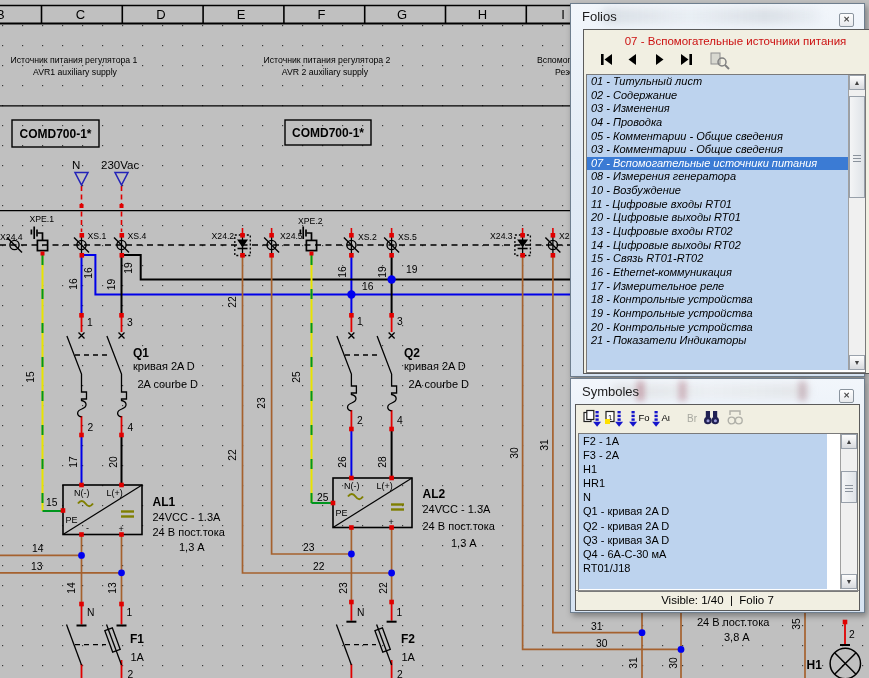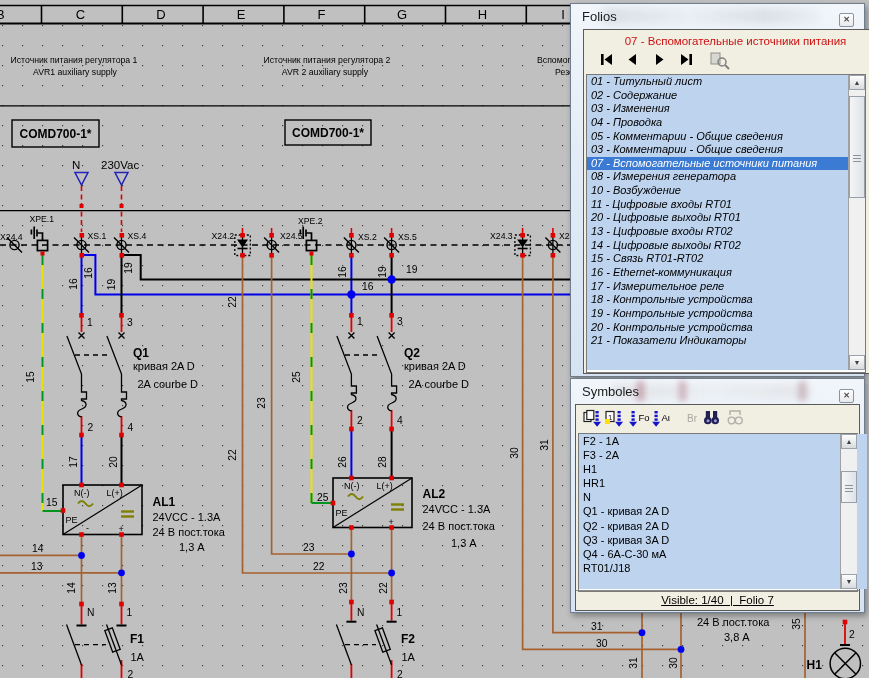--- a/index.html
+++ b/index.html
@@ -547,21 +547,21 @@
         <circle cx="4" cy="9.7" r="1.5" fill="#9a9ad8"></circle>
           <circle cx="11.4" cy="9.7" r="1.5" fill="#9a9ad8"></circle>
       </g>
       <g transform="translate(146,2)" fill="none" stroke="#b0b0a8" stroke-width="1.4">
         <circle cx="3.6" cy="9.5" r="3.4"></circle>
           <circle cx="10.8" cy="9.5" r="3.4"></circle>
         <path d="M2,4 L2,0 L12,0 L12,4"></path>
       </g>
     </svg>
     <div style="position:absolute;left:2px;top:28px;width:278px;height:157px;border:1px solid #7a7a7a;background:#fff;">
-      <div class="list" style="left:0;top:0;width:288px;height:155px;">
+      <div class="list" style="left:0;top:0;width:248px;height:155px;">
         <div class="srow">F2 - 1A</div>
         <div class="srow">F3 - 2A</div>
         <div class="srow">H1</div>
         <div class="srow">HR1</div>
         <div class="srow">N</div>
         <div class="srow">Q1 - кривая 2A D</div>
         <div class="srow">Q2 - кривая 2A D</div>
         <div class="srow">Q3 - кривая 3A D</div>
         <div class="srow">Q4 - 6A-C-30 мА</div>
         <div class="srow">RT01/J18</div>
@@ -569,15 +569,15 @@
       <div class="sbar" style="left:261px;top:0;width:16px;height:155px;">
         <div class="sbtn" style="top:0;">▲</div>
         <div class="sthumb" style="top:37px;height:32px;">
           <div class="grip" style="top:13px;"></div>
           <div class="grip" style="top:16px;"></div>
           <div class="grip" style="top:19px;"></div>
         </div>
         <div class="sbtn" style="bottom:0;top:auto;">▼</div>
       </div>
     </div>
-    <div style="position:absolute;left:0;bottom:0;width:100%;height:19px;border-top:1px solid #8a8a8a;text-align:center;font-size:11.5px;line-height:19px;text-decoration:underline;">Visible: 1/40&nbsp;&nbsp;|&nbsp;&nbsp;Folio 7</div>
+    <div style="position:absolute;left:0;bottom:0;width:100%;height:19px;border-top:1px solid #8a8a8a;text-align:center;font-size:11.5px;line-height:19px;">Visible: 1/40&nbsp;&nbsp;|&nbsp;&nbsp;Folio 7</div>
   </div>
 </div>
 
 </body></html>

